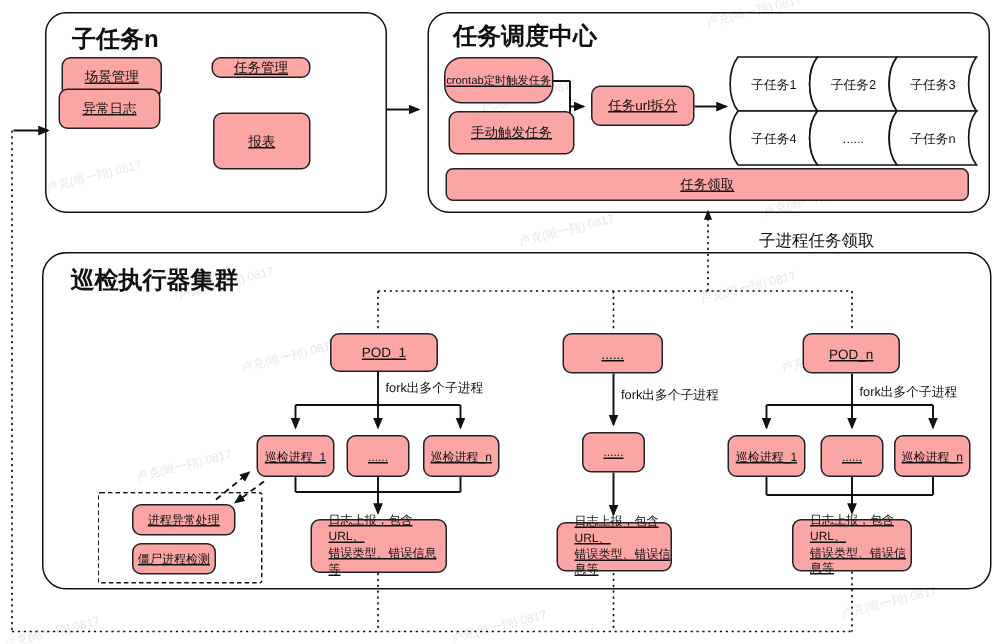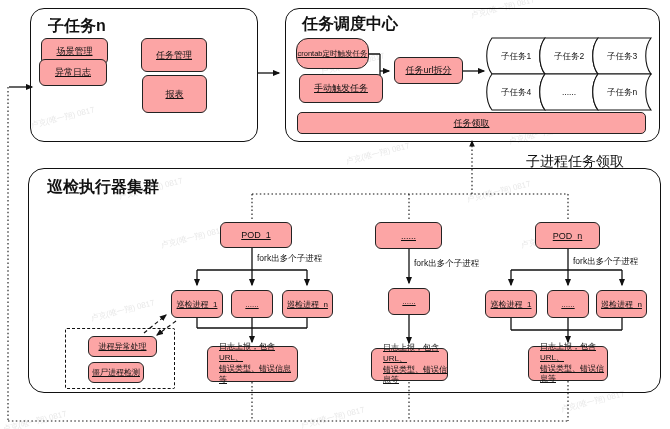--- a/index.html
+++ b/index.html
@@ -120,32 +120,32 @@
     <text x="622" y="59">子任务3</text>
     <text x="516" y="95">子任务4</text>
     <text x="569" y="95">......</text>
     <text x="622" y="95">子任务n</text>
   </g>
 </svg>
 
 <div class="container" style="left:30px;top:8px;width:228px;height:134px"></div>
 <div class="container-title" style="left:48px;top:16px">子任务n</div>
 <div class="box" style="left:41px;top:38px;width:67px;height:27px">场景管理</div>
-<div class="box" style="left:141px;top:38px;width:66px;height:34px">任务管理</div>
+<div class="box" style="left:141px;top:38px;width:66px;height:14px">任务管理</div>
 <div class="box" style="left:39px;top:59px;width:68px;height:27px">异常日志</div>
 <div class="box" style="left:142px;top:75px;width:65px;height:38px">报表</div>
 
 <div class="container" style="left:285px;top:8px;width:375px;height:134px"></div>
 <div class="container-title" style="left:302px;top:14px">任务调度中心</div>
 <div class="box small-font" style="left:296px;top:38px;width:73px;height:31px">crontab定时触发任务</div>
 <div class="box" style="left:299px;top:74px;width:84px;height:29px">手动触发任务</div>
 <div class="box" style="left:394px;top:57px;width:69px;height:27px">任务url拆分</div>
 <div class="box bar" style="left:297px;top:112px;width:349px;height:22px">任务领取</div>
 
-<div class="flabel" style="left:526px;top:153px;font-size:14px">子进程任务领取</div>
+<div class="flabel" style="left:506px;top:153px;font-size:11px">子进程任务领取</div>
 
 <div class="container" style="left:28px;top:168px;width:633px;height:225px;border-radius:16px"></div>
 <div class="container-title" style="left:47px;top:177px">巡检执行器集群</div>
 
 <div class="box" style="left:220px;top:222px;width:72px;height:26px">POD_1</div>
 <div class="box" style="left:375px;top:222px;width:67px;height:27px">......</div>
 <div class="box" style="left:535px;top:222px;width:65px;height:27px">POD_n</div>
 
 <div class="flabel" style="left:257px;top:253px">fork出多个子进程</div>
 <div class="flabel" style="left:414px;top:258px">fork出多个子进程</div>

